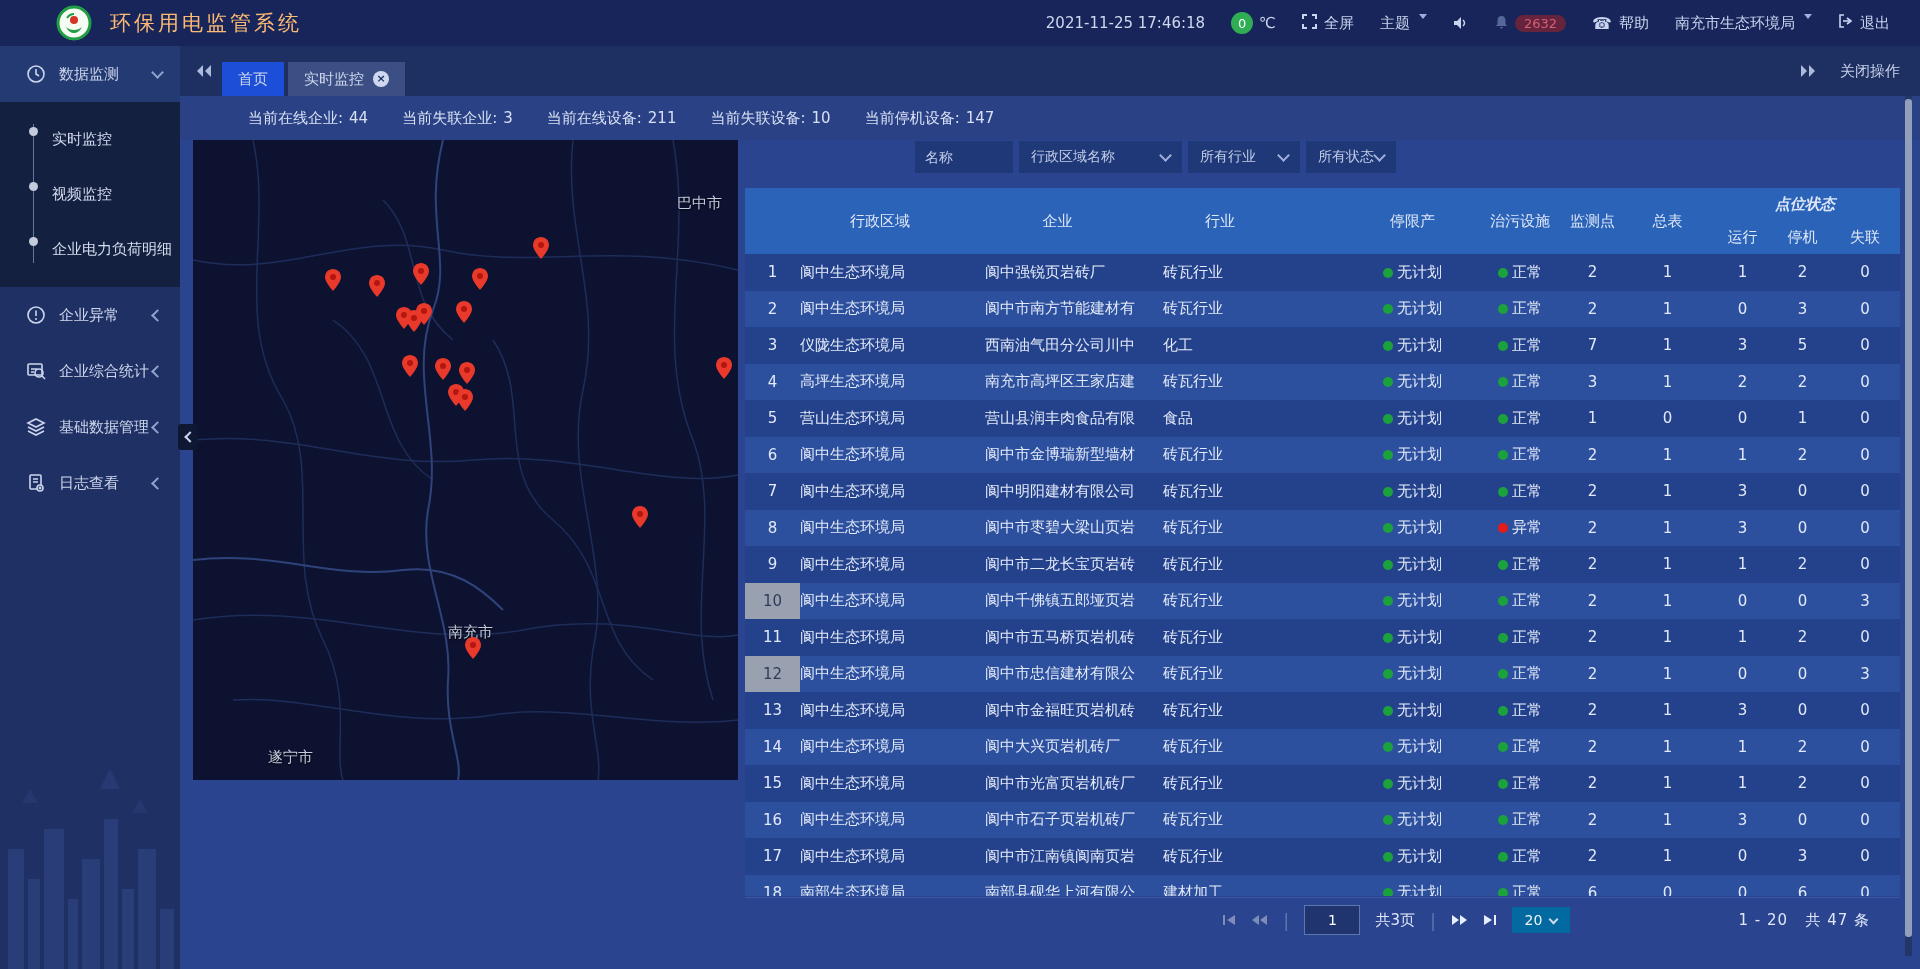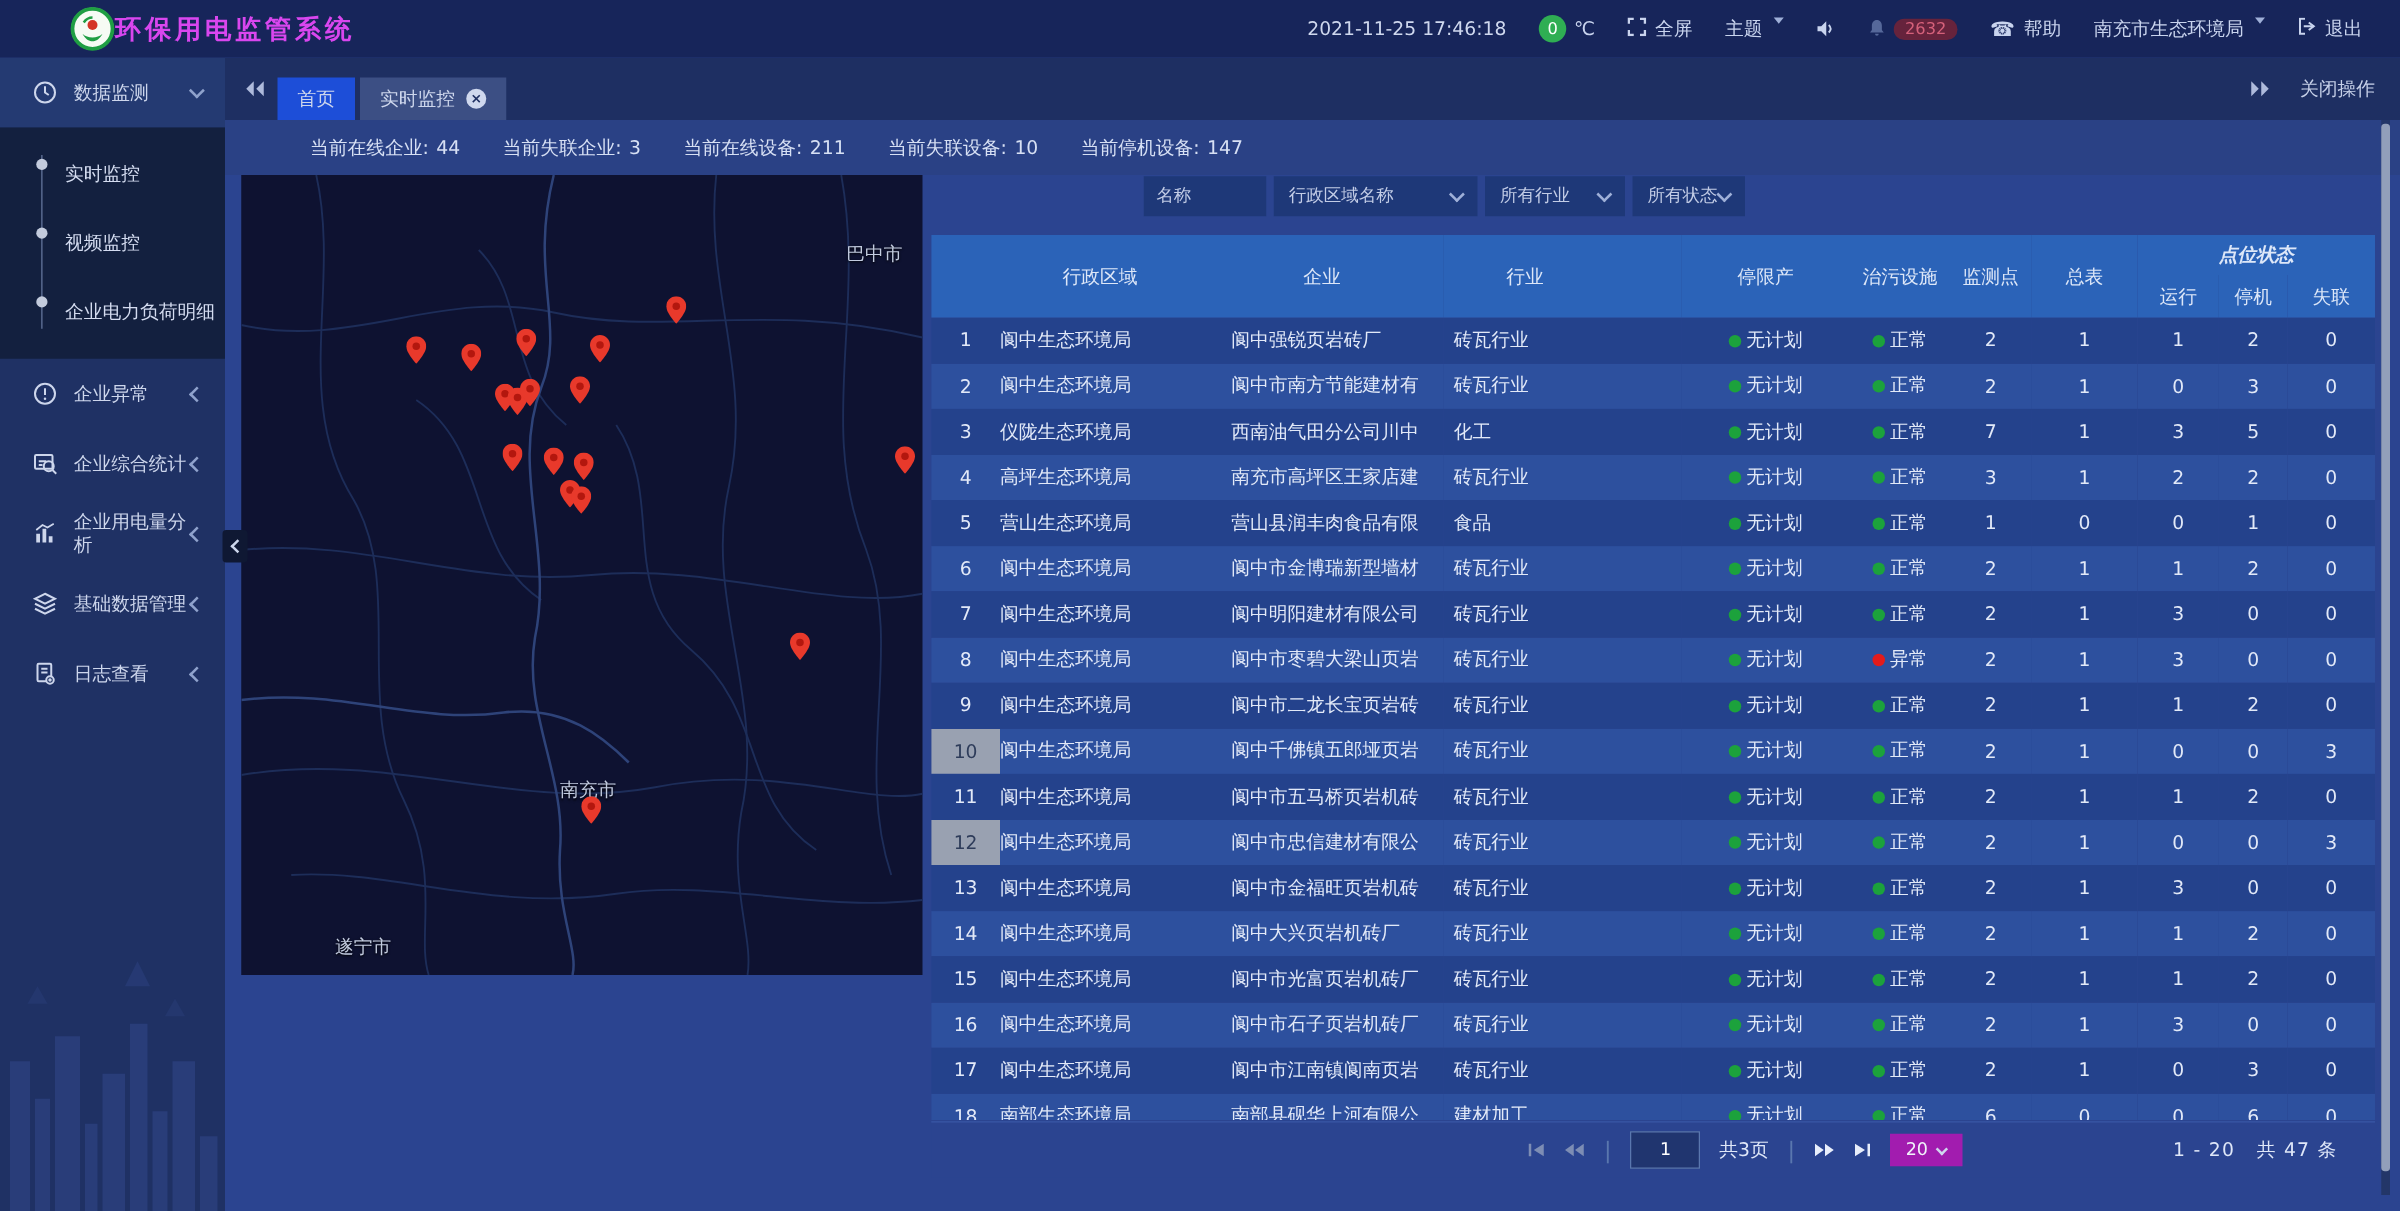--- a/index.html
+++ b/index.html
@@ -1,21 +1,21 @@
 <!DOCTYPE html>
 <html><head>
 <meta charset="utf-8">
 <style>
   html,body{margin:0;padding:0;width:1920px;height:969px;overflow:hidden;
     background:#2b4490;font-family:"DejaVu Sans","Liberation Sans",sans-serif;}
   
   .topbar{position:absolute;left:0;top:0;width:1920px;height:46px;background:#17255a;
     display:flex;align-items:center;z-index:30;}
   .logo{margin-left:56px;width:36px;height:36px;flex:0 0 36px;}
-  .app-title{font-size:21px;font-weight:bold;color:#d946ef;letter-spacing:3px;}
+  .app-title{margin-left:18px;font-size:21px;font-weight:normal;color:#fdba74;letter-spacing:3px;}
   .top-right{margin-left:auto;display:flex;align-items:center;gap:26px;padding-right:30px;
     color:#c9d4ee;font-size:15px;white-space:nowrap;}
   .datetime{color:#cfd8ee;}
   .temp{display:flex;align-items:center;gap:6px;}
   .temp-circle{width:22px;height:22px;border-radius:50%;background:#2fae53;color:#fff;
     font-size:13px;display:flex;align-items:center;justify-content:center;}
   .tb-item{display:flex;align-items:flex-start;gap:7px;cursor:pointer;}
   .tb-item svg{display:block;}
   .caret{display:inline-block;width:0;height:0;border-left:4px solid transparent;
     border-right:4px solid transparent;border-top:5px solid #9fb0d8;margin-left:2px;}
@@ -91,21 +91,21 @@
   td.num-sel{background:#99a1b1 !important;color:#2e3c5a;}
   .dot{display:inline-block;width:10px;height:10px;border-radius:50%;margin-right:4px;vertical-align:-1px;}
   
   .pager{position:absolute;left:0;top:756px;width:1155px;height:44px;background:#2b4490;
     border-top:1px solid #3a57a5;display:flex;align-items:center;color:#dfe7f8;font-size:15px;}
   .pager-controls{margin-left:auto;display:flex;align-items:center;gap:15px;margin-right:330px;}
   .pg-icon{display:flex;cursor:pointer;}
   .pg-sep{color:#5a77ae;font-size:18px;}
   .page-input{width:50px;height:26px;background:#20356f;border:1px solid #5a77ae;color:#fff;
     text-align:center;font-size:14px;font-family:inherit;}
-  .size-select{width:58px;height:26px;background:#a21caf;color:#f0f3fa;display:flex;
+  .size-select{width:58px;height:26px;background:#0369a1;color:#f0f3fa;display:flex;
     align-items:center;justify-content:center;gap:8px;font-size:14px;cursor:pointer;}
   .size-select .chev{border-color:#cfd8ee;width:5px;height:5px;margin-top:-2px;}
   .pager-range{position:absolute;right:30px;letter-spacing:1px;}
   
   .vscroll{position:absolute;right:8px;top:96px;width:7px;height:860px;background:#233668;z-index:50;}
   .vscroll .thumb{position:absolute;left:0;top:3px;width:7px;height:838px;background:#929fba;border-radius:3px;}
 </style>
 </head>
 <body>
 
@@ -212,32 +212,20 @@
       <div class="side-item">
         <span class="side-icon">
           <svg width="20" height="20" viewBox="0 0 20 20" fill="none" stroke="#cdd6ec" stroke-width="1.6">
             <rect x="2" y="3" width="14" height="11" rx="1"></rect>
             <circle cx="13" cy="12" r="4"></circle>
             <path d="M16 15 L19 18"></path>
             <path d="M5 8 H11 M5 11 H8"></path>
           </svg>
         </span>
         <span class="side-label">企业综合统计</span>
-        <span class="chev left"></span>
-      </div>
-      <div class="side-item">
-        <span class="side-icon">
-          <svg width="20" height="20" viewBox="0 0 20 20" fill="#cdd6ec">
-            <rect x="3" y="10" width="3" height="7"></rect>
-            <rect x="8" y="6" width="3" height="11"></rect>
-            <rect x="13" y="12" width="3" height="5"></rect>
-            <path d="M3 7 L8 3 L12 5 L17 2" stroke="#cdd6ec" stroke-width="1.4" fill="none"></path>
-          </svg>
-        </span>
-        <span class="side-label">企业用电量分析</span>
         <span class="chev left"></span>
       </div>
       <div class="side-item">
         <span class="side-icon">
           <svg width="20" height="20" viewBox="0 0 20 20" fill="none" stroke="#cdd6ec" stroke-width="1.6">
             <path d="M10 2 L18 6 L10 10 L2 6 Z"></path>
             <path d="M2 10 L10 14 L18 10"></path>
             <path d="M2 14 L10 18 L18 14"></path>
           </svg>
         </span>

